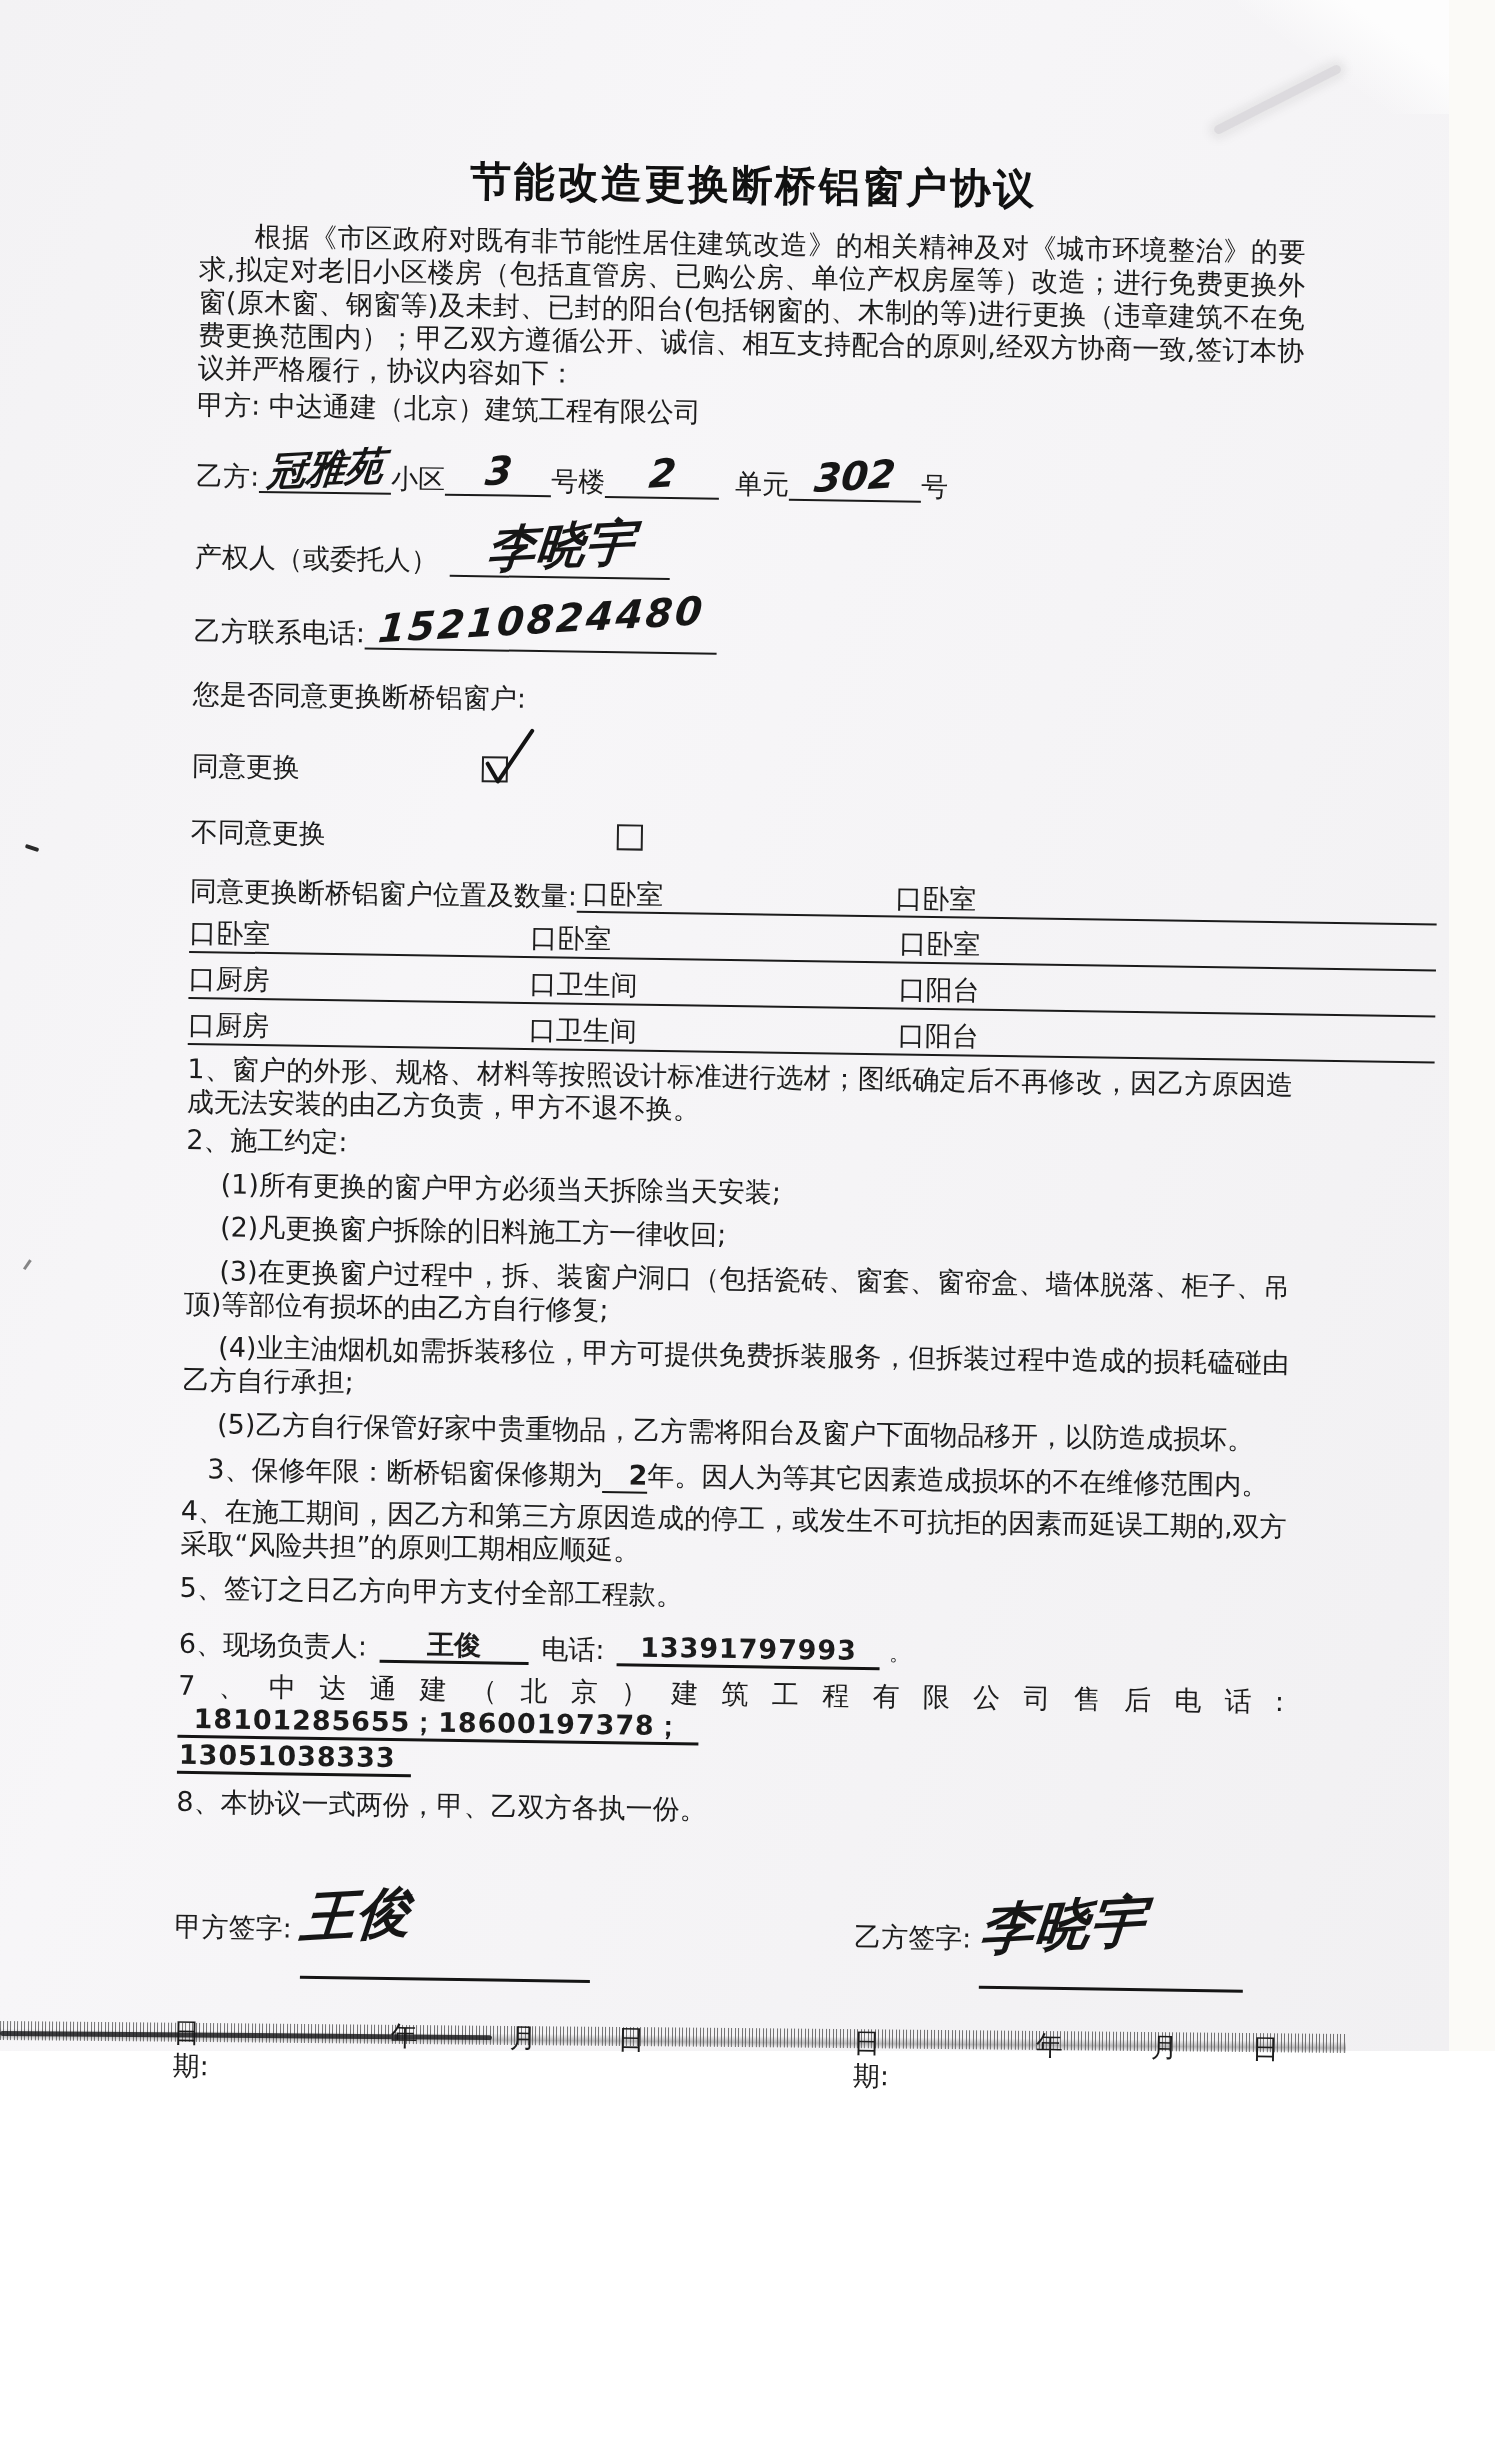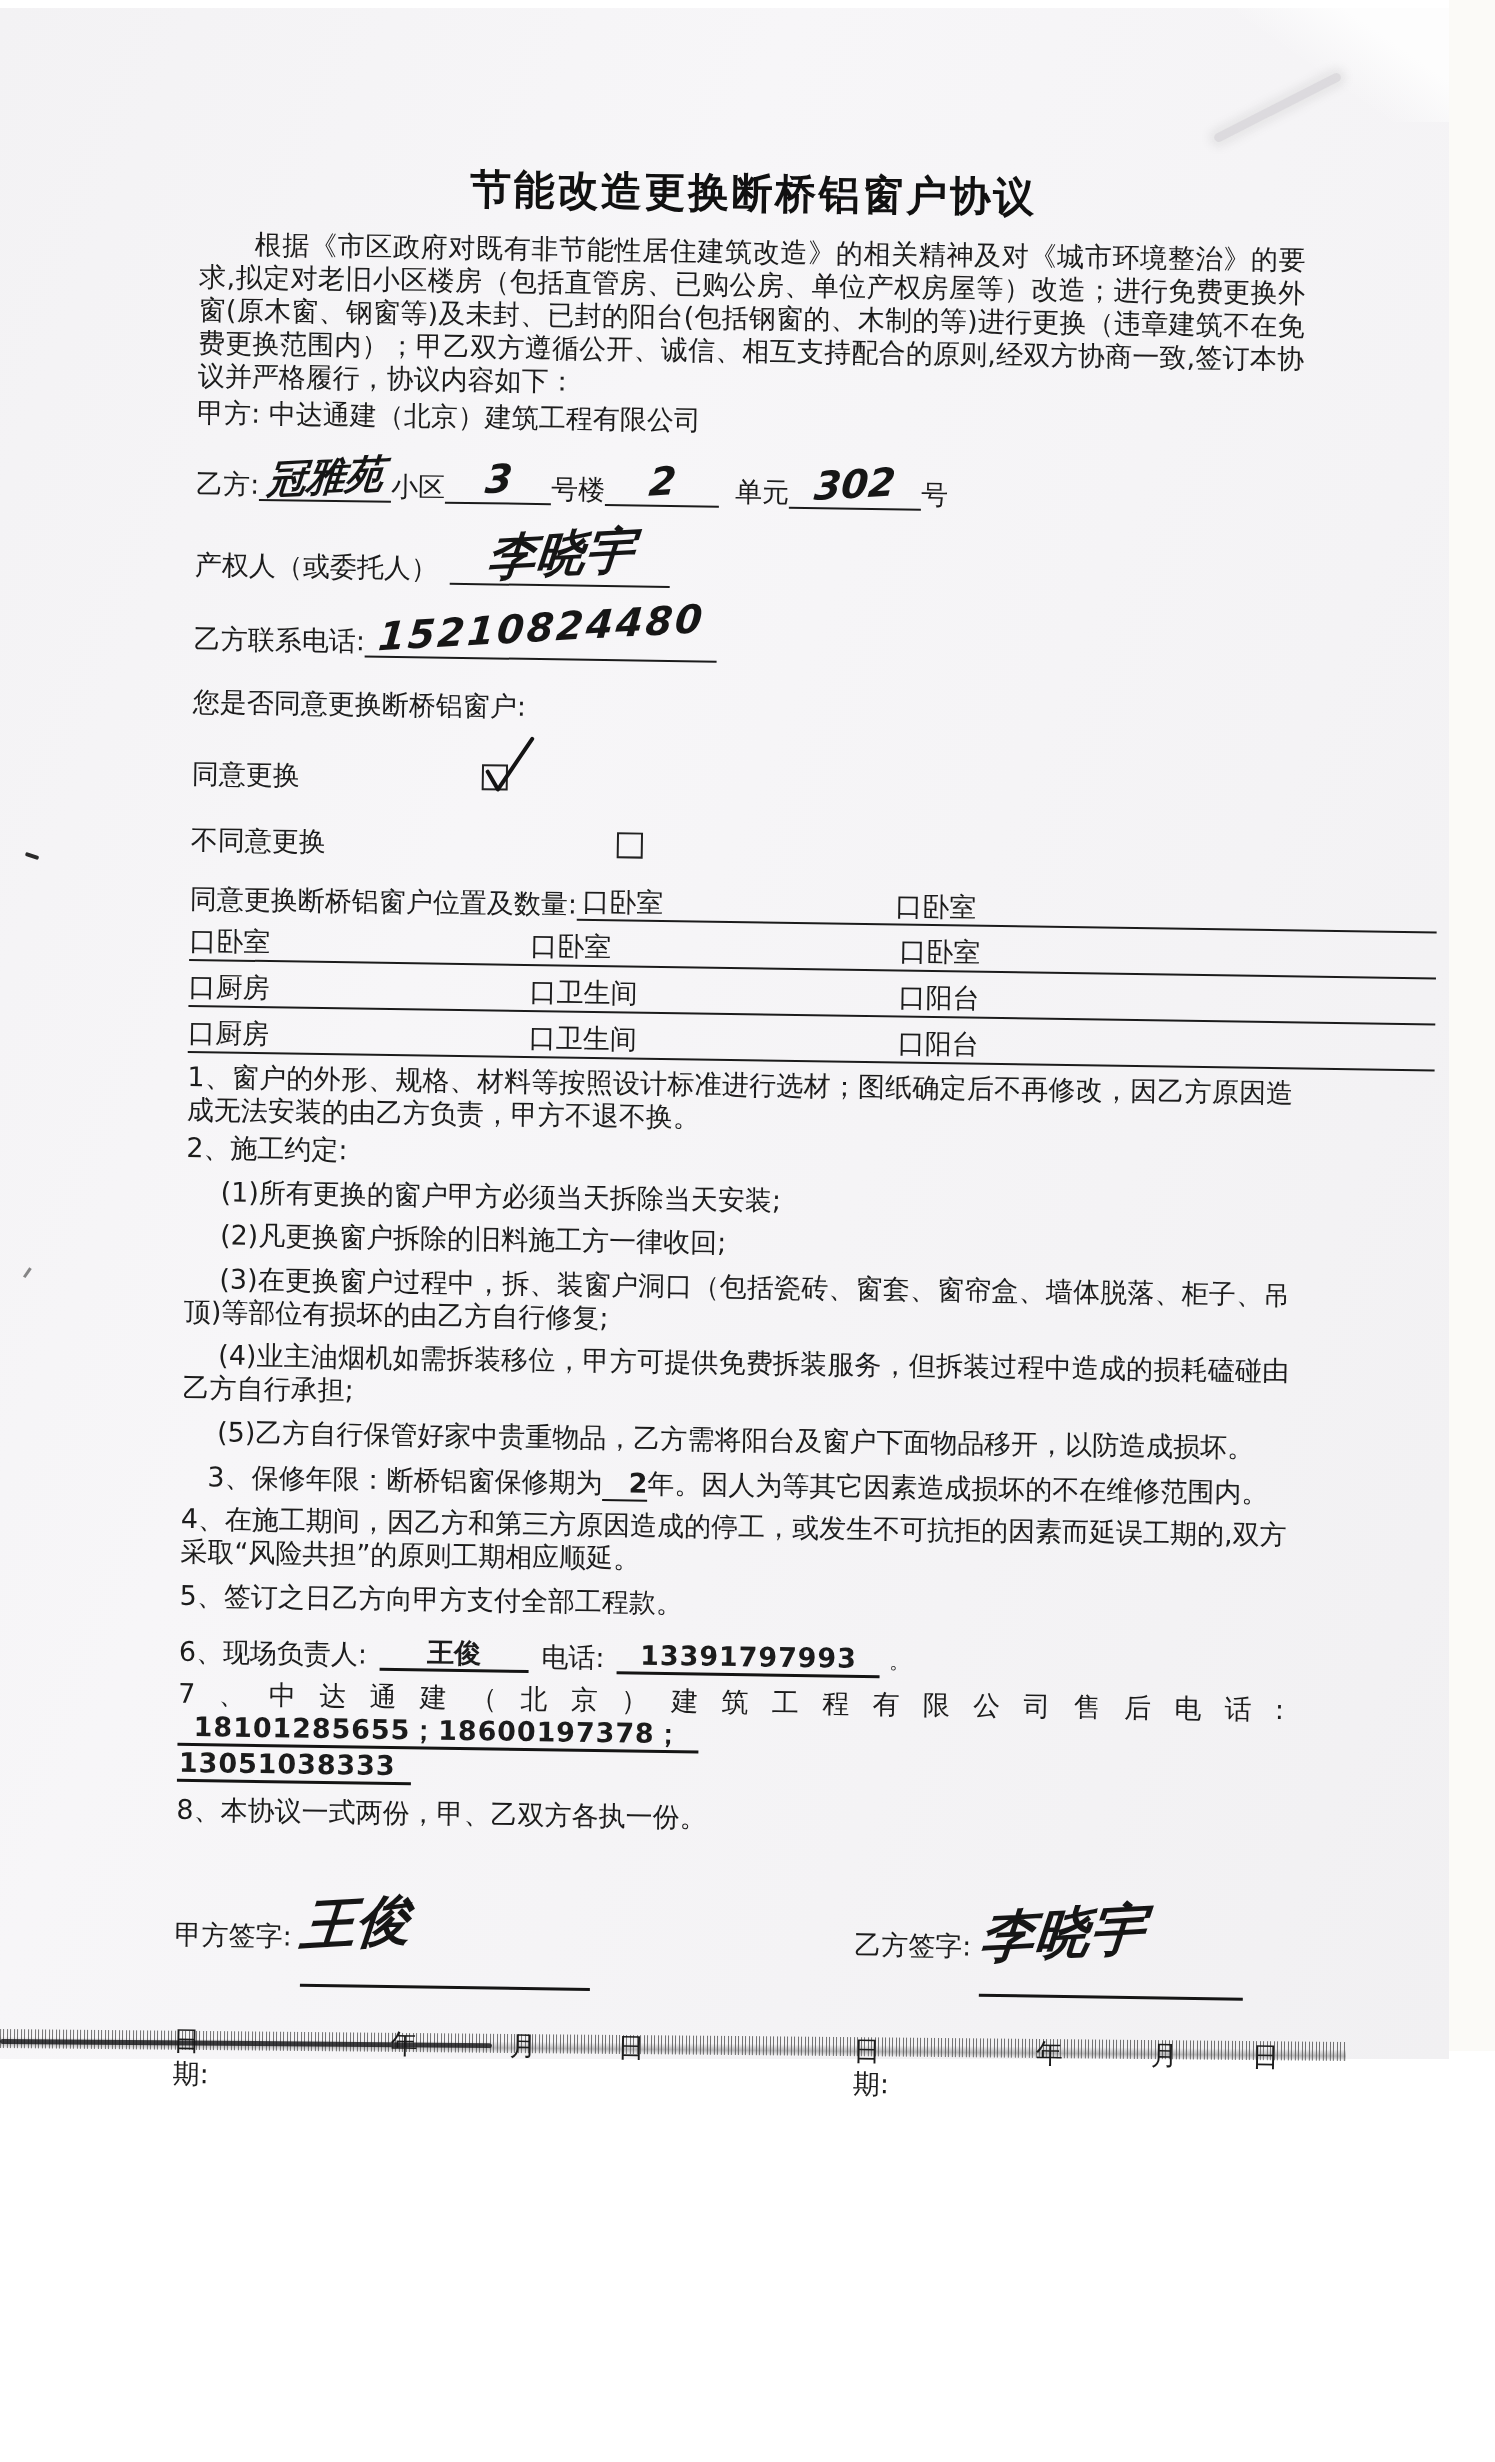--- a/index.html
+++ b/index.html
@@ -3,21 +3,21 @@
 <meta charset="utf-8">
 <style>
   html,body{margin:0;padding:0;}
   body{
     width:1495px;height:2462px;position:relative;
     background:#ffffff;
     font-family:"DejaVu Sans","Liberation Sans",sans-serif;
     color:#1c1c1c;
   }
   .paper{
-    position:absolute;left:0;top:8px;width:1449px;height:2051px;
+    position:absolute;left:0;top:0;width:1449px;height:2051px;
     background:linear-gradient(112deg,#f3f2f4 0%,#f7f6f8 35%,#f4f3f5 70%,#f1f0f2 100%);
     overflow:visible;
     text-decoration:underline;
   }
   .paper-right-strip{
     position:absolute;left:1449px;top:0;width:46px;height:2051px;
     background:#fbfaf7;
   }
   .content{
     position:absolute;left:201px;top:150px;width:1106px;

